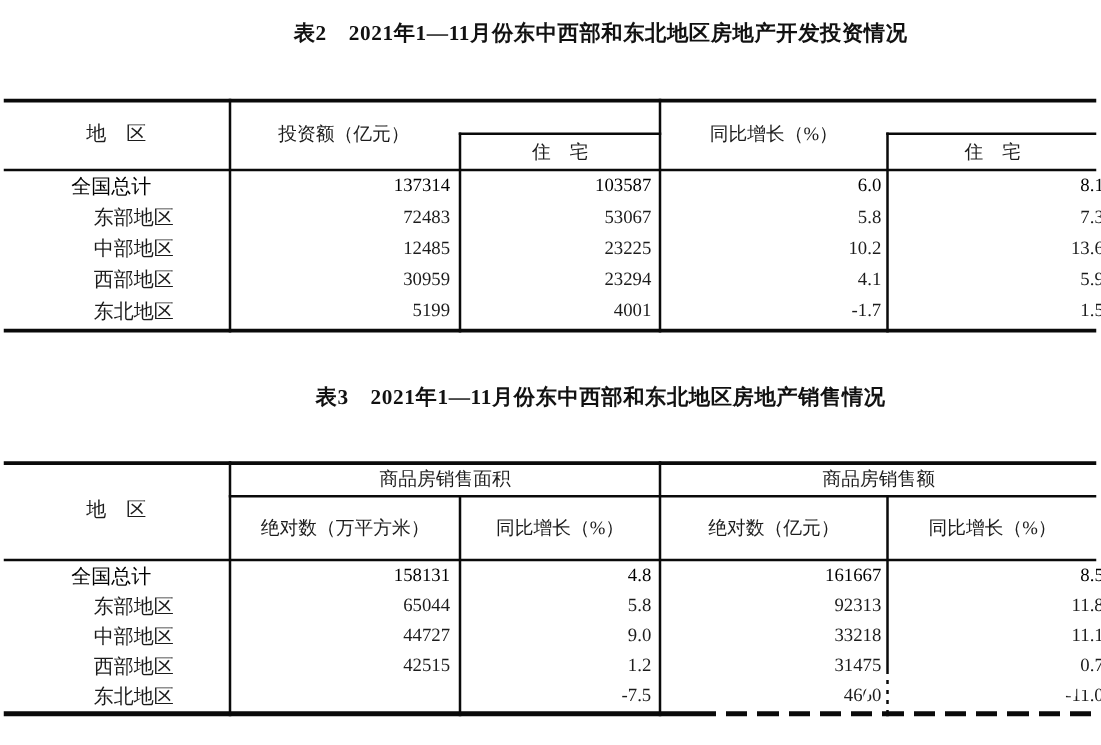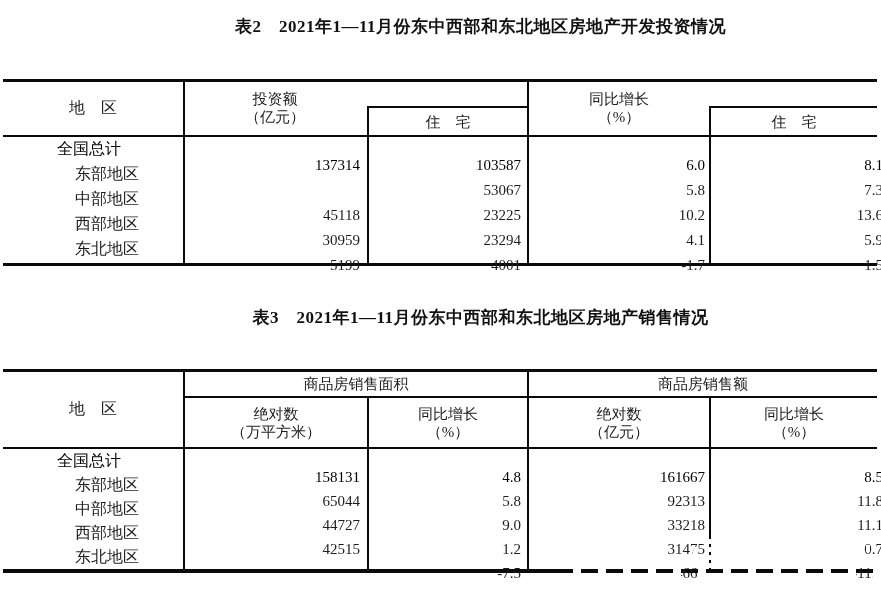--- a/index.html
+++ b/index.html
@@ -3,25 +3,25 @@
 <meta charset="utf-8">
 <style>
   html,body{margin:0;padding:0;background:#fff;}
   .page{position:relative;width:881px;height:596px;background:#fff;overflow:hidden;
         font-family:"Liberation Serif","DejaVu Serif",serif;color:#1c1c1c;}
   .line{position:absolute;background:#0a0a0a;}
   .title{position:absolute;left:0;width:881px;text-align:center;font-weight:bold;
          font-size:17px;color:#111;letter-spacing:0.5px;padding-left:40px;}
   .cell{position:absolute;display:flex;align-items:center;justify-content:center;
         text-align:center;font-size:15px;line-height:18px;}
-  .cell.two{flex-direction:column;}
+  .cell.two{}
   .row{position:absolute;left:3px;width:874px;}
   .rc{position:absolute;top:0;height:100%;display:flex;align-items:center;font-size:15px;}
   .rc.label{justify-content:flex-start;font-size:16px;}
-  .rc.num{justify-content:flex-end;text-align:right;margin-top:16px;}
+  .rc.num{justify-content:flex-end;text-align:right;}
   .c-region{left:0;width:181px;padding-left:72px;box-sizing:border-box;}
   .c1{left:182px;width:175px;}
   .c2{left:366px;width:152px;}
   .c3{left:526px;width:176px;}
   .c4{left:708px;width:160px;padding-left:12px;}
   .row-total .rc{font-weight:normal;color:#000;}
   .row-total .c-region{padding-left:54px;}
   .wm{position:absolute;background:#fff;}
   .wm-dash{left:556px;top:563px;width:325px;height:16px;background:
      repeating-linear-gradient(90deg,rgba(255,255,255,0) 0px,rgba(255,255,255,0) 17px,#fff 17px,#fff 25px);}
@@ -60,27 +60,28 @@
 
   <div class="row row-total" style="top:137px;height:25px;">
     <div class="rc label c-region">全国总计</div>
     <div class="rc num c1">137314</div>
     <div class="rc num c2">103587</div>
     <div class="rc num c3">6.0</div>
     <div class="rc num c4">8.1</div>
   </div>
   <div class="row" style="top:162px;height:25px;">
     <div class="rc label c-region">东部地区</div>
+    <div class="rc num c1">72483</div>
     <div class="rc num c2">53067</div>
     <div class="rc num c3">5.8</div>
     <div class="rc num c4">7.3</div>
   </div>
   <div class="row" style="top:187px;height:25px;">
     <div class="rc label c-region">中部地区</div>
-    <div class="rc num c1">45118</div>
+    <div class="rc num c1">12485</div>
     <div class="rc num c2">23225</div>
     <div class="rc num c3">10.2</div>
     <div class="rc num c4">13.6</div>
   </div>
   <div class="row" style="top:212px;height:25px;">
     <div class="rc label c-region">西部地区</div>
     <div class="rc num c1">30959</div>
     <div class="rc num c2">23294</div>
     <div class="rc num c3">4.1</div>
     <div class="rc num c4">5.9</div>

